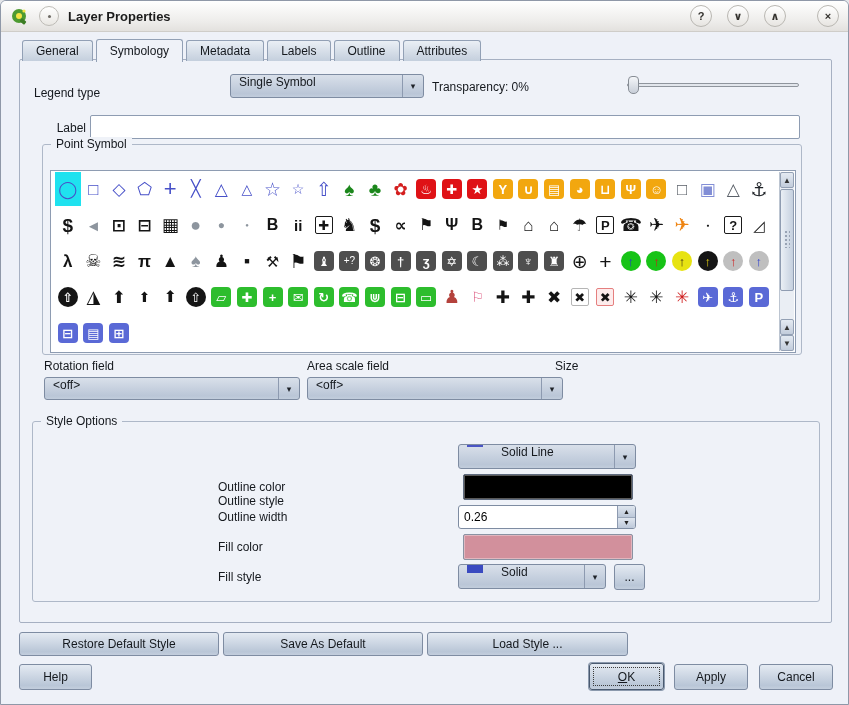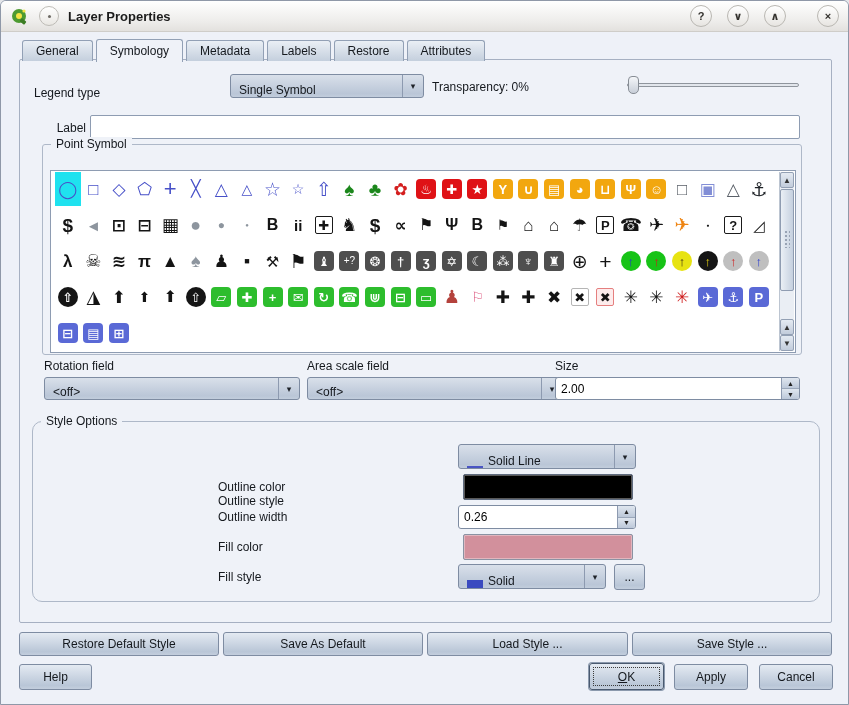--- a/index.html
+++ b/index.html
@@ -27,23 +27,23 @@
   .tabbar{position:absolute;top:37px;left:21px;display:flex;align-items:flex-end;z-index:5;}
   .tab{height:20px;padding:0 13px;display:flex;align-items:center;
     background:linear-gradient(#eaeff5,#c4cfdd);border:1px solid #92a0b5;border-bottom:none;
     border-radius:3px 3px 0 0;margin-right:3px;position:relative;top:0;}
   .tab.active{height:22px;background:#eff2f8;top:1px;z-index:6;}
   
   .panel{position:absolute;top:58px;left:18px;width:813px;height:564px;
     border:1px solid #a6b0c2;background:#eff2f8;box-sizing:border-box;border-radius:2px;z-index:1;}
   .lbl{position:absolute;white-space:nowrap;}
   
-  .combo{position:absolute;display:flex;align-items:flex-end;
+  .combo{position:absolute;display:flex;align-items:flex-start;
     background:linear-gradient(#d9e0ea,#bac6d7 85%,#c2cddc);
-    border:1px solid #7e8ca2;border-radius:3px;box-sizing:border-box;padding-left:8px;gap:5px;}
+    border:1px solid #7e8ca2;border-radius:3px;box-sizing:border-box;padding-left:8px;gap:18px;}
   .combo .arrow{margin-left:auto;width:20px;align-self:stretch;border-left:1px solid #8d9ab0;
     display:flex;align-items:center;justify-content:center;font-size:9px;color:#1f2329;flex:0 0 20px;}
   .line-sample{width:16px;height:2px;background:#4a55c4;flex:0 0 16px;}
   .fill-sample{width:16px;height:8px;background:#3a4ac0;flex:0 0 16px;}
   
   .spin{position:absolute;display:flex;background:#fff;border:1px solid #7e8ca2;border-radius:3px;box-sizing:border-box;overflow:hidden;}
   .spin input{flex:1;border:none;background:transparent;font:inherit;padding:1px 5px;outline:none;min-width:0;}
   .spin .btns{width:17px;flex:0 0 17px;display:flex;flex-direction:column;border-left:1px solid #8d9ab0;}
   .spin .btns div{flex:1;display:flex;align-items:center;justify-content:center;font-size:7px;color:#222;
     background:linear-gradient(#dfe6ef,#bcc8d9);}
@@ -98,21 +98,21 @@
   
   #point-group{left:22px;top:84px;width:760px;height:211px;}
   
   #rotation-label{left:24px;top:299px;}
   #rotation-combo{left:24px;top:317px;width:256px;height:23px;}
   #areascale-label{left:287px;top:299px;}
   #areascale-combo{left:287px;top:317px;width:256px;height:23px;}
   #size-label{left:535px;top:299px;}
   #size-spin{left:535px;top:317px;width:245px;height:23px;}
   
-  #style-group{left:12px;top:361px;width:788px;height:181px;border-radius:10px;}
+  #style-group{left:12px;top:361px;width:788px;height:181px;}
   #outline-style-label{left:185px;top:28px;margin-top:44px;}
   #outline-style-combo{left:425px;top:22px;width:178px;height:25px;}
   #outline-color-label{left:185px;top:58px;}
   #outline-color-swatch{left:430px;top:52px;width:170px;height:26px;background:#000;}
   #outline-width-label{left:185px;top:88px;}
   #outline-width-spin{left:425px;top:83px;width:178px;height:24px;}
   #fill-color-label{left:185px;top:118px;}
   #fill-color-swatch{left:430px;top:112px;width:170px;height:26px;border-color:#8a93a3;}
   #fill-style-label{left:185px;top:148px;}
   #fill-style-combo{left:425px;top:142px;width:148px;height:25px;}
@@ -148,21 +148,21 @@
     <div class="tb-btn">∨</div>
     <div class="tb-btn">∧</div>
     <div class="tb-btn close">×</div>
   </div>
 
   <div class="tabbar">
     <div class="tab">General</div>
     <div class="tab active">Symbology</div>
     <div class="tab">Metadata</div>
     <div class="tab">Labels</div>
-    <div class="tab">Restore</div>
+    <div class="tab">Outline</div>
     <div class="tab">Attributes</div>
   </div>
 
   <div class="panel">
 
     <div class="lbl" id="legend-label">Legend type</div>
     <div class="combo" id="legend-combo">
       <span>Single Symbol</span>
       <span class="arrow">▾</span>
     </div>
@@ -552,27 +552,20 @@
     <div class="combo" id="rotation-combo">
       <span>&lt;off&gt;</span>
       <span class="arrow">▾</span>
     </div>
     <div class="lbl" id="areascale-label">Area scale field</div>
     <div class="combo" id="areascale-combo">
       <span>&lt;off&gt;</span>
       <span class="arrow">▾</span>
     </div>
     <div class="lbl" id="size-label">Size</div>
-    <div class="spin" id="size-spin">
-      <input value="2.00" style="">
-      <div class="btns">
-        <div>▲</div>
-        <div>▼</div>
-      </div>
-    </div>
 
     <div class="groupbox" id="style-group">
       <div class="gb-title">Style Options</div>
 
       <div class="lbl" id="outline-style-label">Outline style</div>
       <div class="combo" id="outline-style-combo">
         <span class="line-sample" style="background: rgb(74, 85, 196);"></span>
         <span>Solid Line</span>
         <span class="arrow">▾</span>
       </div>
@@ -598,21 +591,20 @@
         <span>Solid</span>
         <span class="arrow">▾</span>
       </div>
       <div class="btn" id="fill-more-btn">...</div>
     </div>
   </div>
 
   <div class="btn" id="btn-restore">Restore Default Style</div>
   <div class="btn" id="btn-saveas">Save As Default</div>
   <div class="btn" id="btn-load">Load Style ...</div>
-  <div class="btn" id="btn-savestyle">Save Style ...</div>
 
   <div class="btn" id="btn-help">Help</div>
   <div class="btn focused" id="btn-ok">
       <span class="u">O</span>
       <span>K</span>
     </div>
   <div class="btn" id="btn-apply">Apply</div>
   <div class="btn" id="btn-cancel">Cancel</div>
 
 </div>

